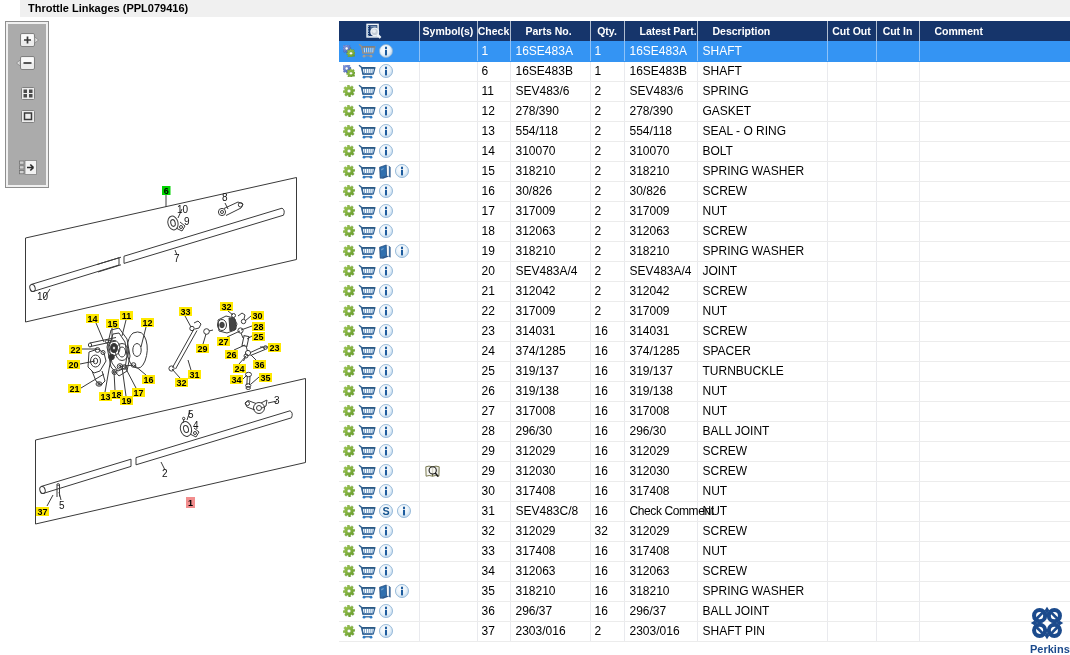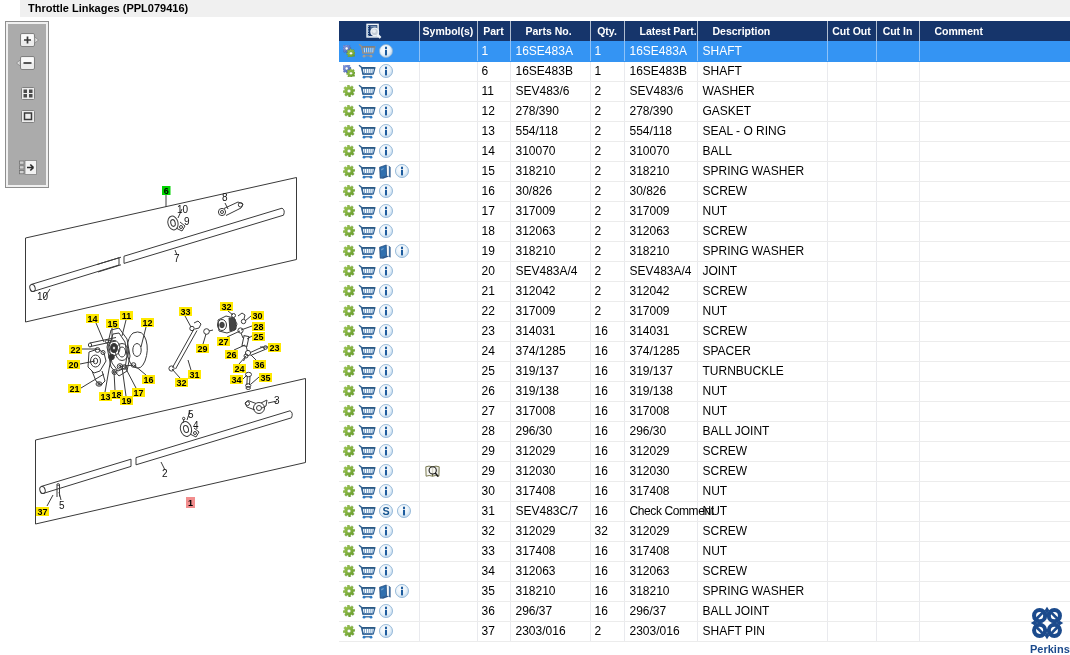--- a/index.html
+++ b/index.html
@@ -407,21 +407,21 @@
         <col style="width:49px">
         <col style="width:43px">
         <col style="width:151px">
       </colgroup>
 <tbody>
         <tr>
 <th style="padding-right:9px"><svg width="18" height="17" viewBox="0 0 18 17" style="vertical-align:middle">
               <use href="#hdrdoc"></use>
             </svg></th>
 <th>Symbol(s)</th>
-          <th>Part</th>
+          <th>Check</th>
           <th class="l">Parts No.</th>
           <th>Qty.</th>
           <th class="l">Latest Part...</th>
 <th class="l">Description</th>
           <th>Cut Out</th>
           <th>Cut In</th>
           <th class="l">Comment</th>
 </tr>
 <tr class="sel">
           <td class="c-ic"><svg class="ic" width="12" height="12" viewBox="0 0 16 16">
@@ -465,21 +465,21 @@
             </svg><svg class="ic" width="18" height="15" viewBox="0 0 18 15" style="margin-left:3px">
               <use href="#cart"></use>
             </svg><svg class="ic" width="14" height="14" viewBox="0 0 15 15" style="margin-left:3px">
               <use href="#info"></use>
             </svg></td>
           <td class="c-sym"></td>
           <td class="c-item">11</td>
           <td>SEV483/6</td>
           <td class="c-qty">2</td>
           <td class="c-lat">SEV483/6</td>
-          <td>WASHER</td>
+          <td>SPRING</td>
           <td></td>
           <td></td>
           <td></td>
         </tr>
 <tr>
           <td class="c-ic"><svg class="ic" width="12" height="12" viewBox="0 0 16 16">
               <use href="#gear"></use>
             </svg><svg class="ic" width="18" height="15" viewBox="0 0 18 15" style="margin-left:3px">
               <use href="#cart"></use>
             </svg><svg class="ic" width="14" height="14" viewBox="0 0 15 15" style="margin-left:3px">
@@ -519,21 +519,21 @@
             </svg><svg class="ic" width="18" height="15" viewBox="0 0 18 15" style="margin-left:3px">
               <use href="#cart"></use>
             </svg><svg class="ic" width="14" height="14" viewBox="0 0 15 15" style="margin-left:3px">
               <use href="#info"></use>
             </svg></td>
           <td class="c-sym"></td>
           <td class="c-item">14</td>
           <td>310070</td>
           <td class="c-qty">2</td>
           <td class="c-lat">310070</td>
-          <td>BALL</td>
+          <td>BOLT</td>
           <td></td>
           <td></td>
           <td></td>
         </tr>
 <tr>
           <td class="c-ic"><svg class="ic" width="12" height="12" viewBox="0 0 16 16">
               <use href="#gear"></use>
             </svg><svg class="ic" width="18" height="15" viewBox="0 0 18 15" style="margin-left:3px">
               <use href="#cart"></use>
             </svg><svg class="ic" width="13" height="15" viewBox="0 0 13 15" style="margin-left:2px">
@@ -848,21 +848,21 @@
               <use href="#gear"></use>
             </svg><svg class="ic" width="18" height="15" viewBox="0 0 18 15" style="margin-left:3px">
               <use href="#cart"></use>
             </svg><svg class="ic" width="14" height="14" viewBox="0 0 15 15" style="margin-left:3px">
               <use href="#sic"></use>
             </svg><svg class="ic" width="14" height="14" viewBox="0 0 15 15" style="margin-left:4px">
               <use href="#info"></use>
             </svg></td>
           <td class="c-sym"></td>
           <td class="c-item">31</td>
-          <td>SEV483C/7</td>
+          <td>SEV483C/8</td>
           <td class="c-qty">16</td>
           <td class="c-lat" style="letter-spacing:-0.4px">Check Comment</td>
           <td>NUT</td>
           <td></td>
           <td></td>
           <td></td>
         </tr>
 <tr>
           <td class="c-ic"><svg class="ic" width="12" height="12" viewBox="0 0 16 16">
               <use href="#gear"></use>

